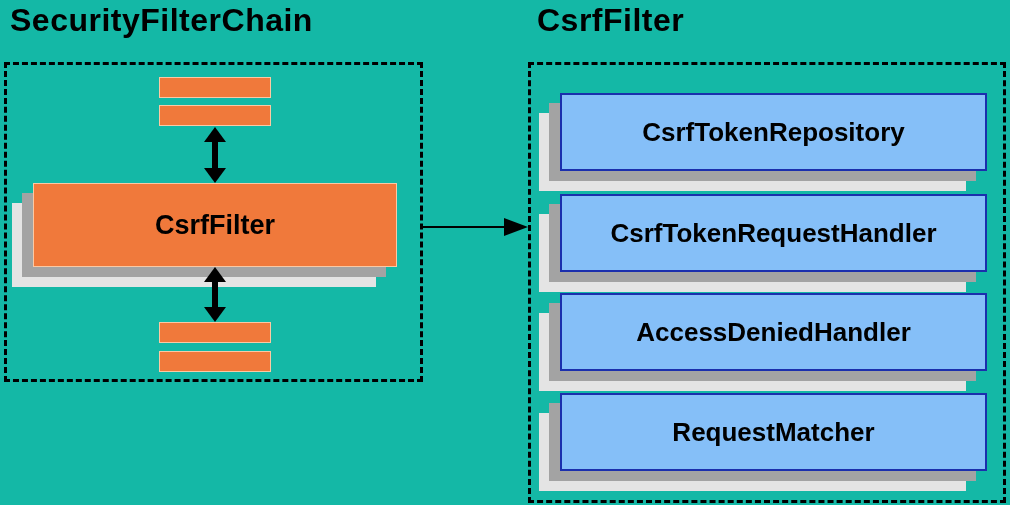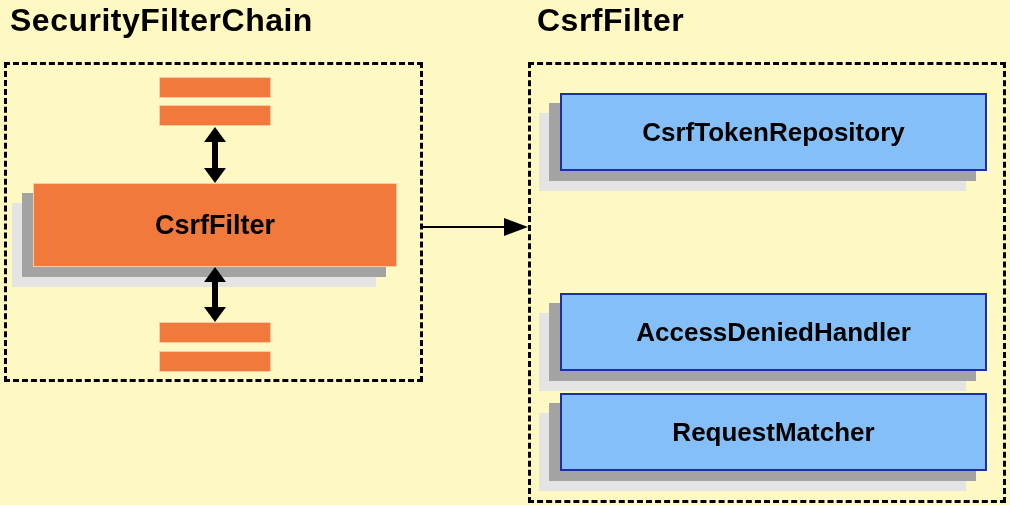--- a/index.html
+++ b/index.html
@@ -3,21 +3,21 @@
 <meta charset="utf-8">
 <style>
   * { margin: 0; padding: 0; box-sizing: border-box; }
   html, body { background: #ffffff; }
   body { font-family: "Liberation Sans", sans-serif; }
 
   .stage {
     position: relative;
     width: 1010px;
     height: 505px;
-    background: #fef9c3;
+    background: #14b8a6;
     overflow: hidden;
   }
 
   .panel-title {
     position: absolute;
     top: 2px;
     font-size: 32px;
     font-weight: bold;
     color: #000000;
     white-space: nowrap;
@@ -141,20 +141,23 @@
 
   <svg class="harrow" viewBox="0 0 106 20">
     <rect x="0" y="9" width="84" height="2" fill="#000"></rect>
     <polygon points="82,1 106,10 82,19" fill="#000"></polygon>
   </svg>
 
   <div class="dashed-panel right-panel">
     <div class="comp comp1">
       <span>CsrfTokenRepository</span>
     </div>
+    <div class="comp comp2">
+      <span>CsrfTokenRequestHandler</span>
+    </div>
     <div class="comp comp3">
       <span>AccessDeniedHandler</span>
     </div>
     <div class="comp comp4">
       <span>RequestMatcher</span>
     </div>
   </div>
 
 </div>
 

